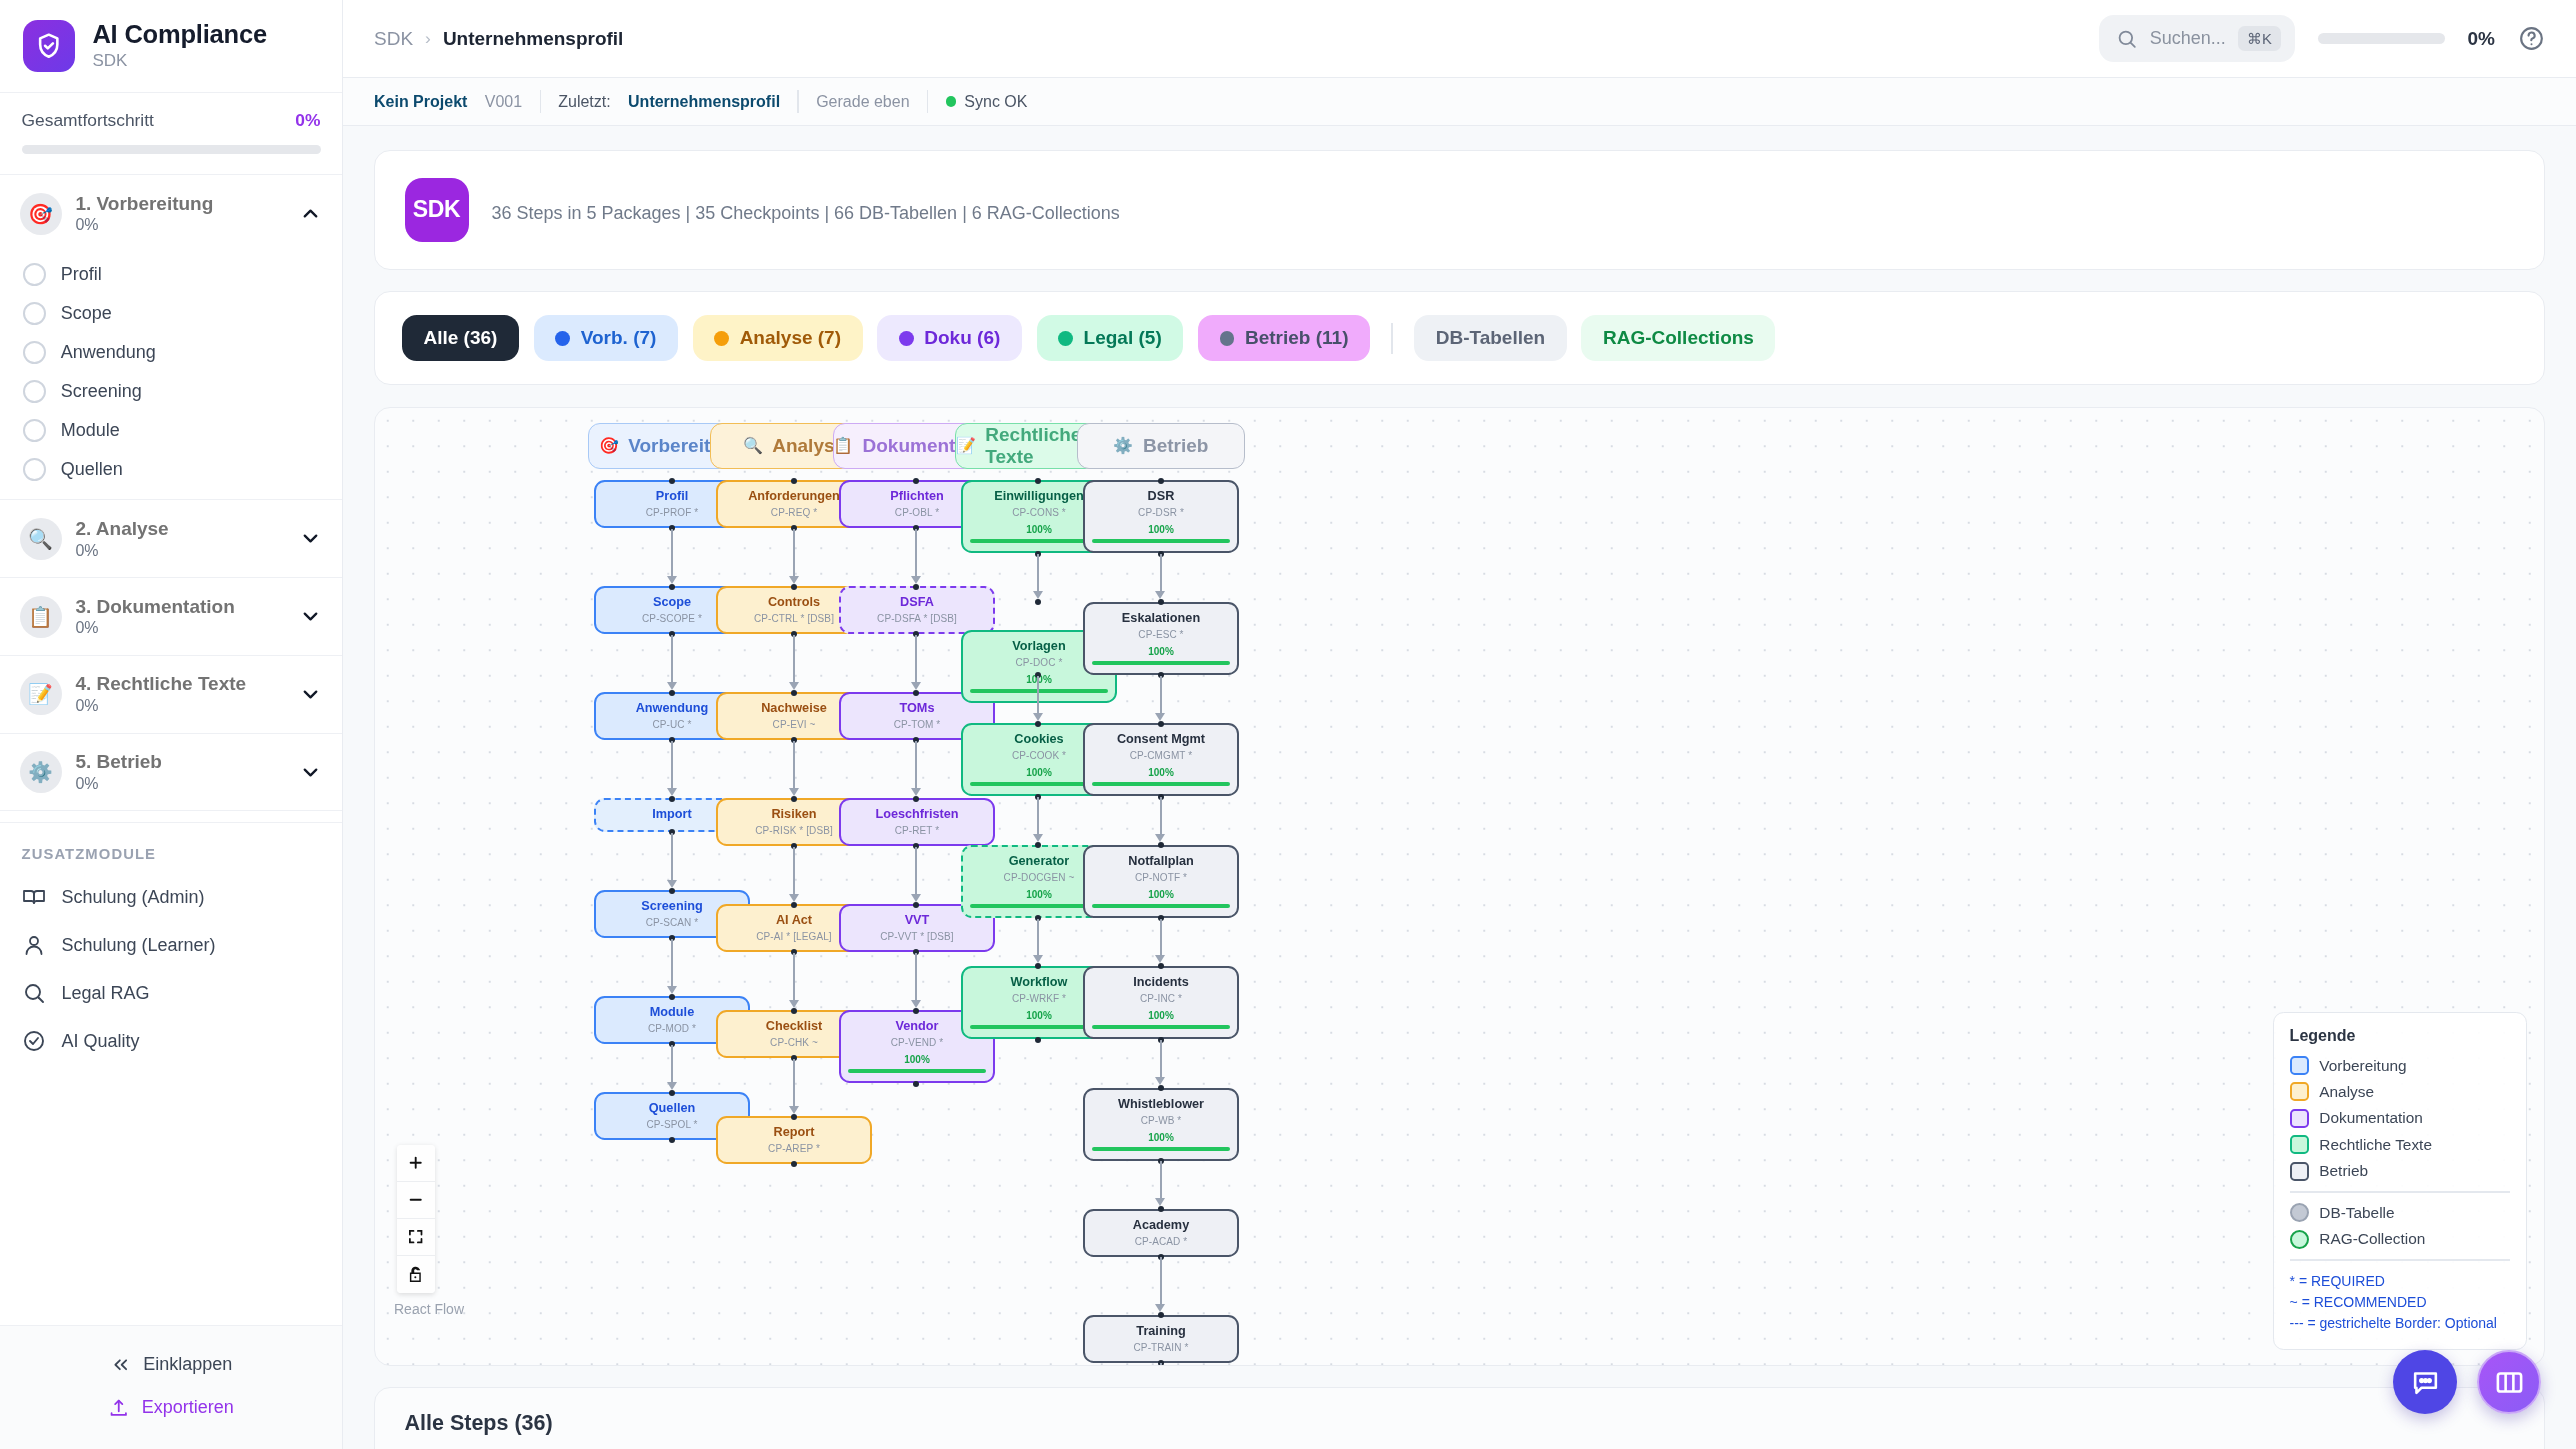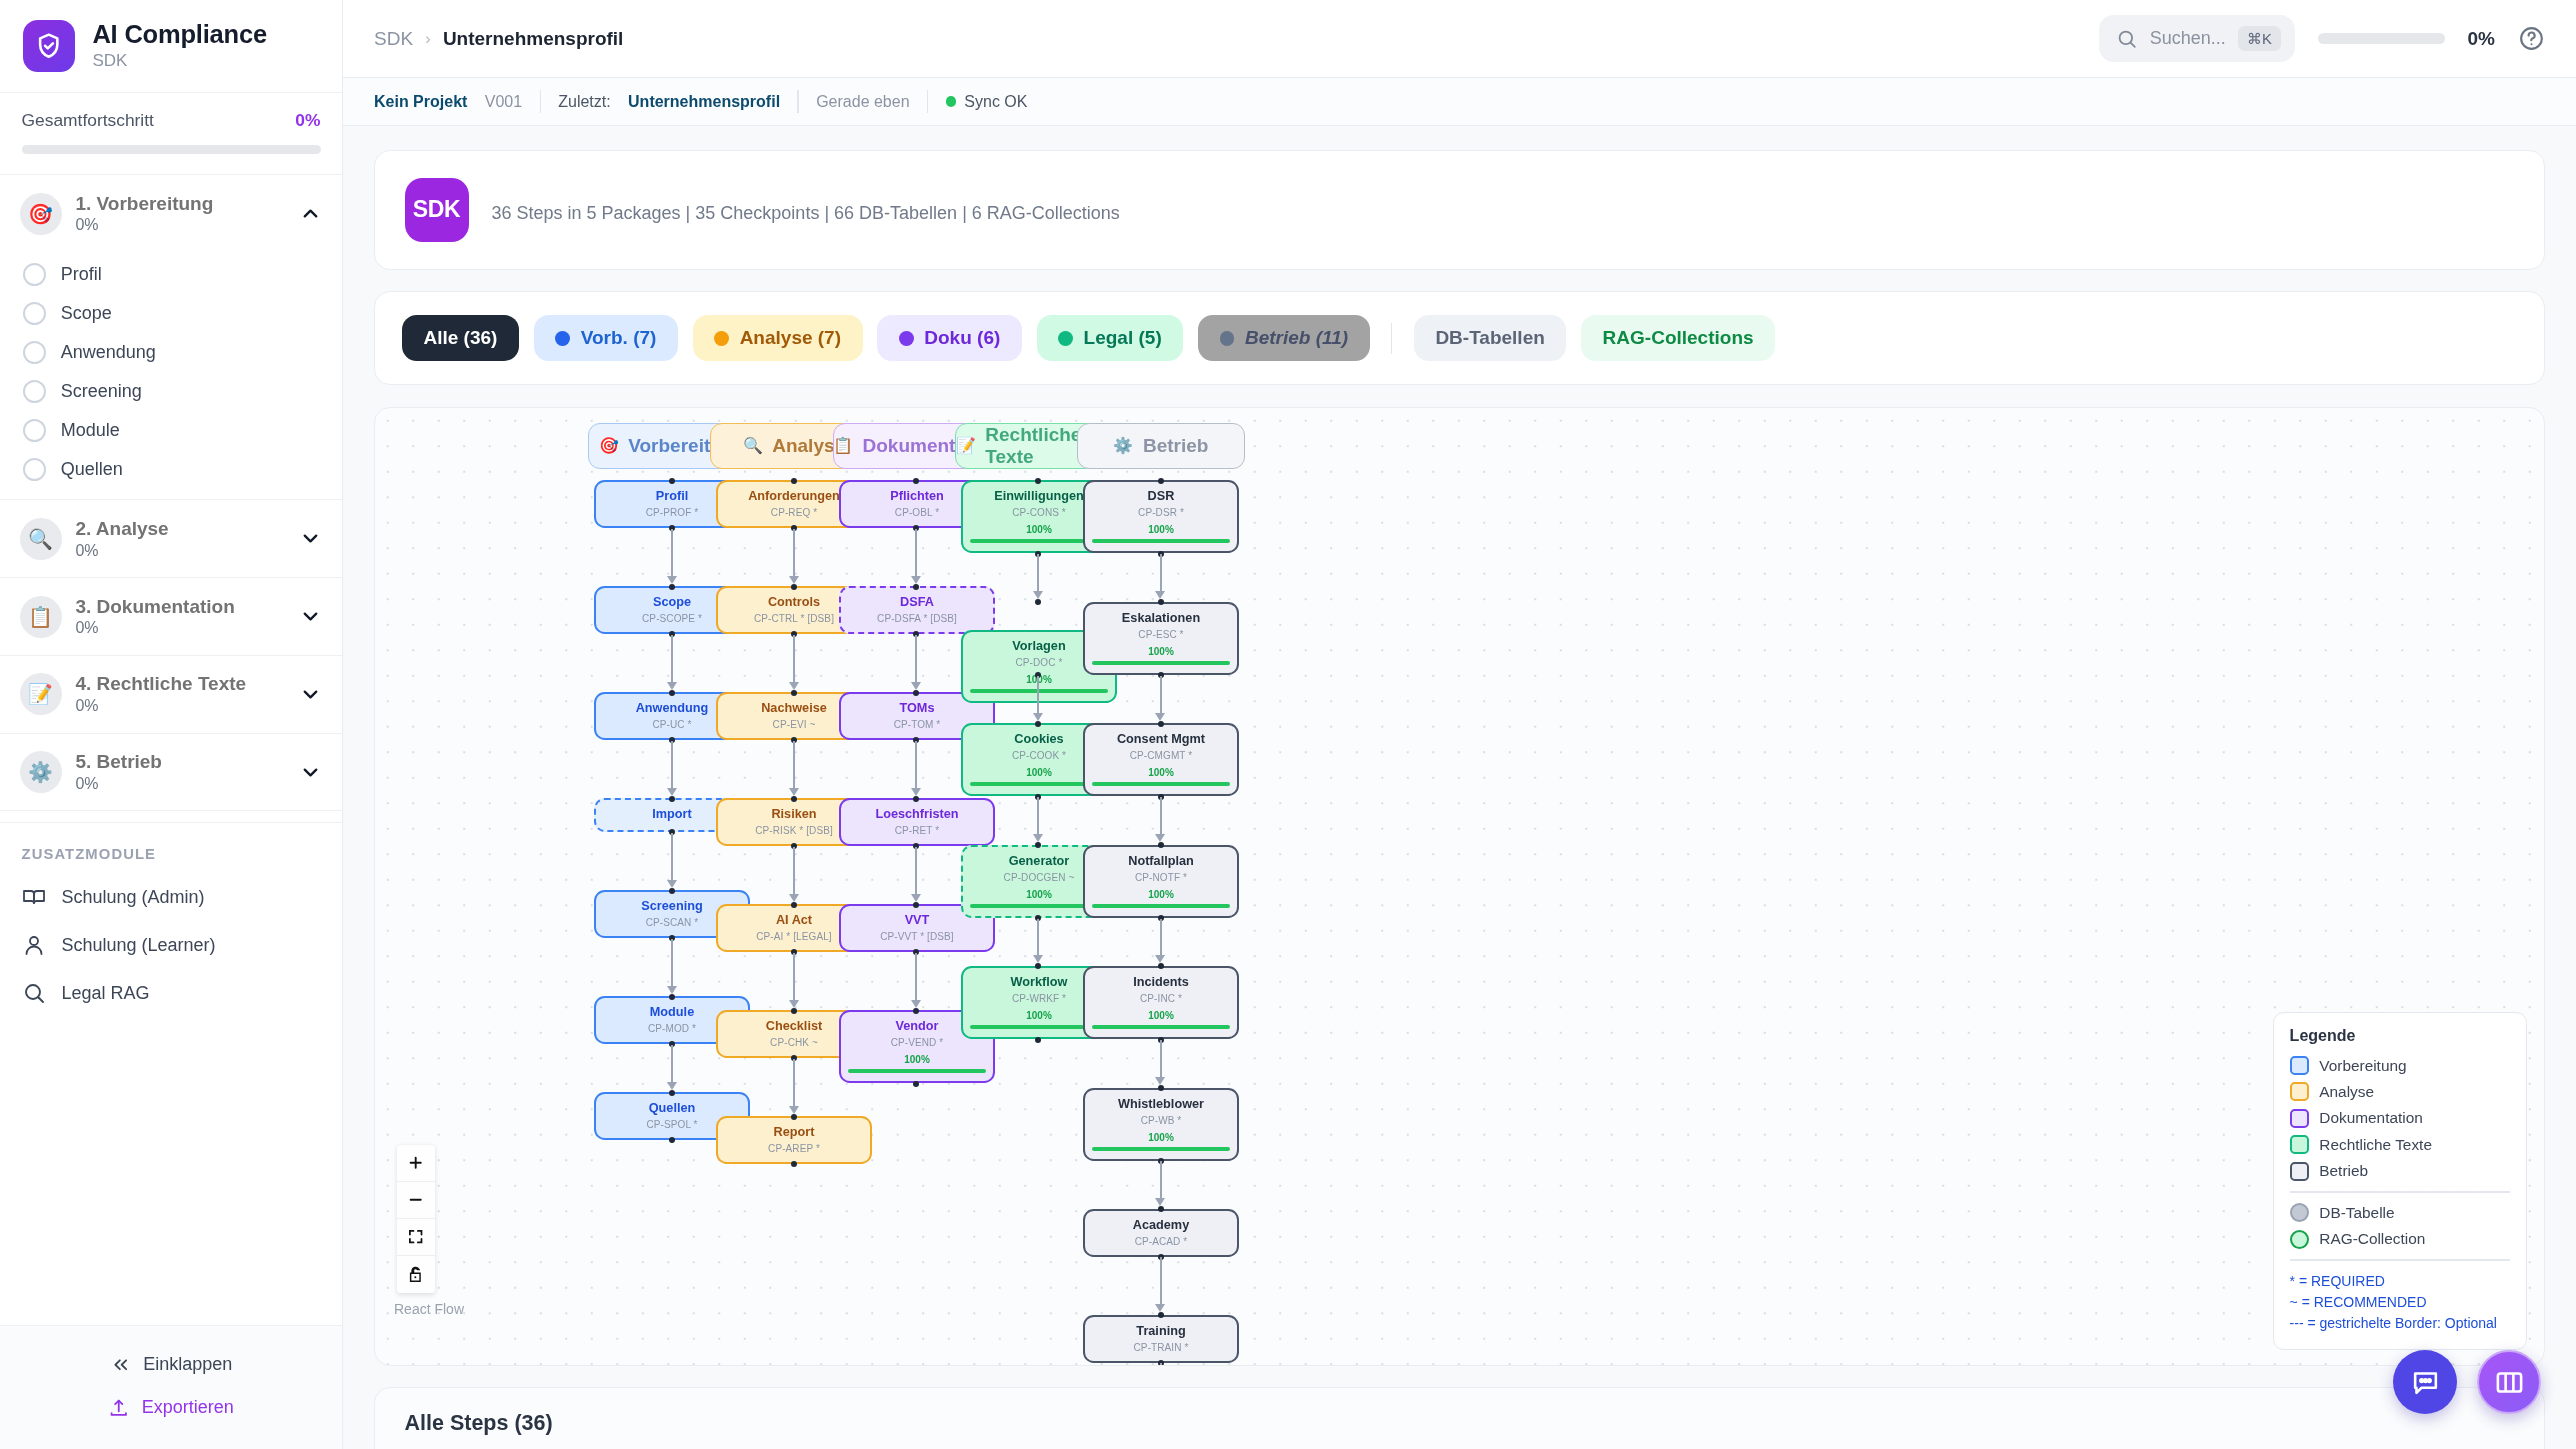--- a/index.html
+++ b/index.html
@@ -103,21 +103,21 @@
 
   .filterbar { display:flex; align-items:center; gap:14.8px; padding: 23px 27px; margin-bottom: 21.5px; }
   .chip { display:flex; align-items:center; gap:10.7px; border-radius:14.8px; padding: 12px 21.5px;
           font-size:19px; font-weight:600; cursor:pointer; white-space:nowrap;}
   .chip .cdot { width:14.8px; height:14.8px; border-radius:50%; }
   .chip.all { background:#1f2937; color:#fff; }
   .chip.vorb { background:#dbeafe; color:#1e63d0; }
   .chip.ana { background:#fef3c7; color:#a05a08; }
   .chip.doku { background:#ede9fe; color:#6d28d9; }
   .chip.legal { background:#d1fae5; color:#047857; }
-  .chip.betrieb { background:#a3a3a3; color:#47506a;font-style:italic; }
+  .chip.betrieb { background:#f0abfc; color:#47506a; }
   .chip.plain { background:#eef1f5; color:#5c6576; }
   .chip.ragc { background:#e9fbf0; color:#0e8a44; }
   .chip-sep { width:1.3px; height:31px; background:#e2e6ec; margin: 0 6.7px; }
 
   
   .flow { position:relative; height: 959px; border-radius:16px; background:#fbfcfd;
           border:1.3px solid #e9ecf1; overflow:hidden;
           background-image: radial-gradient(#d7dce3 1.3px, transparent 1.3px);
           background-size: 25.5px 25.5px; }
 
@@ -320,20 +320,27 @@
             <path d="M4.5 21a7.5 7.5 0 0 1 15 0"></path>
           </svg>
         <span class="mod-label">Schulung (Learner)</span>
       </div>
       <div class="mod-item">
         <svg viewBox="0 0 24 24" fill="none" stroke="currentColor" stroke-width="1.9" stroke-linecap="round" stroke-linejoin="round">
             <circle cx="11" cy="11" r="7"></circle>
             <path d="M16.5 16.5L21 21"></path>
           </svg>
         <span class="mod-label">Legal RAG</span>
+      </div>
+      <div class="mod-item">
+        <svg viewBox="0 0 24 24" fill="none" stroke="currentColor" stroke-width="1.9" stroke-linecap="round" stroke-linejoin="round">
+            <circle cx="12" cy="12" r="9"></circle>
+            <polyline points="8 12 11 15 16 9"></polyline>
+          </svg>
+        <span class="mod-label">AI Quality</span>
       </div>
     </div>
 
     <div class="side-foot">
       <div class="foot-btn">
         <svg viewBox="0 0 24 24" fill="none" stroke="#3c4656" stroke-width="2" stroke-linecap="round" stroke-linejoin="round">
             <polyline points="11 17 6 12 11 7"></polyline>
             <polyline points="18 17 13 12 18 7"></polyline>
           </svg>
         <span class="foot-label">Einklappen</span>

